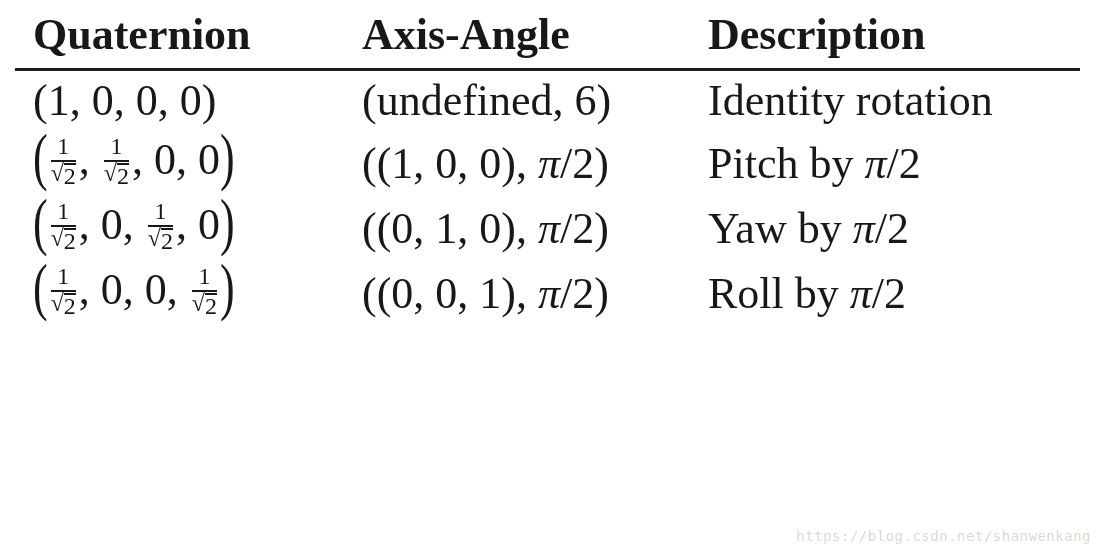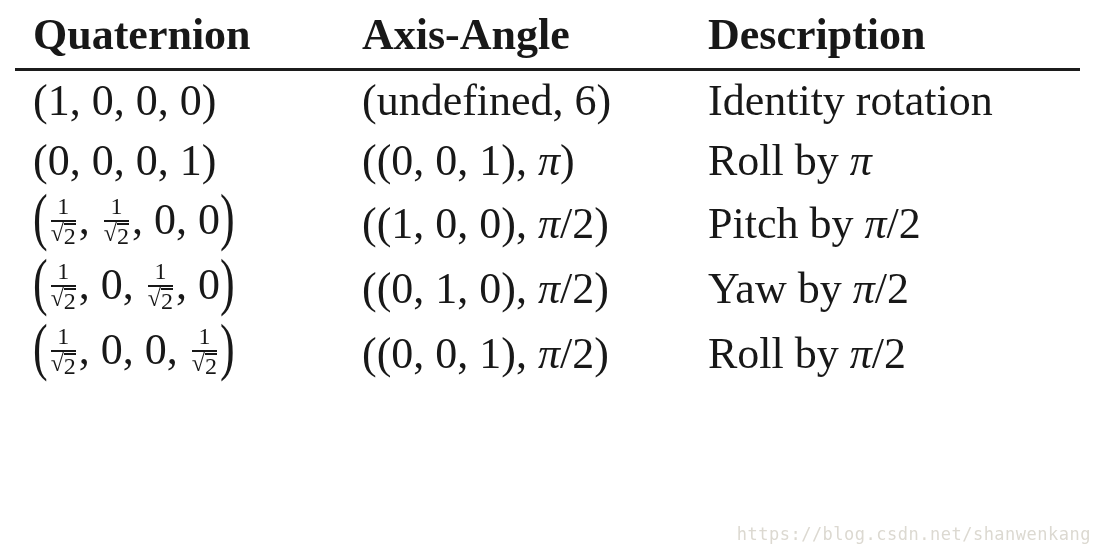--- a/index.html
+++ b/index.html
@@ -96,21 +96,21 @@
   .bigp {
     display: inline-block;
     transform: scaleY(1.45);
     transform-origin: center 60%;
   }
   .watermark {
     position: absolute;
     right: 6px;
     bottom: 9px;
     font-family: "DejaVu Sans Mono", "Liberation Mono", monospace;
-    font-size: 17px;
+    font-size: 14px;
     letter-spacing: 0.5px;
     color: var(--watermark-color, #dcd9d1);
   }
 </style>
 </head>
 <body style="--bg-color: #ffffff; --text-color: #181818; --rule-color: #1c1c1c; --watermark-color: #dcd9d1;">
 
 <div class="page">
   <table class="qt">
     <colgroup>
@@ -123,25 +123,20 @@
         <th>Quaternion</th>
         <th>Axis-Angle</th>
         <th>Description</th>
       </tr>
     </thead>
     <tbody>
         <tr>
           <td>(1,&nbsp;0,&nbsp;0,&nbsp;0)</td>
           <td>(undefined, 6)</td>
           <td>Identity rotation</td>
-        </tr>
-        <tr>
-          <td>(0,&nbsp;0,&nbsp;0,&nbsp;1)</td>
-          <td>((0, 0, 1), <span class="pi">π</span>)</td>
-          <td>Roll by <span class="pi">π</span></td>
         </tr>
         <tr class="tall">
           <td><span class="bigp">(</span><span class="frac">
               <span class="fnum">1</span>
               <span class="fbar"></span>
               <span class="fden">
                 <span class="rad">√</span>
                 <span class="radarg">2</span>
               </span>
             </span>,&nbsp;<span class="frac">

